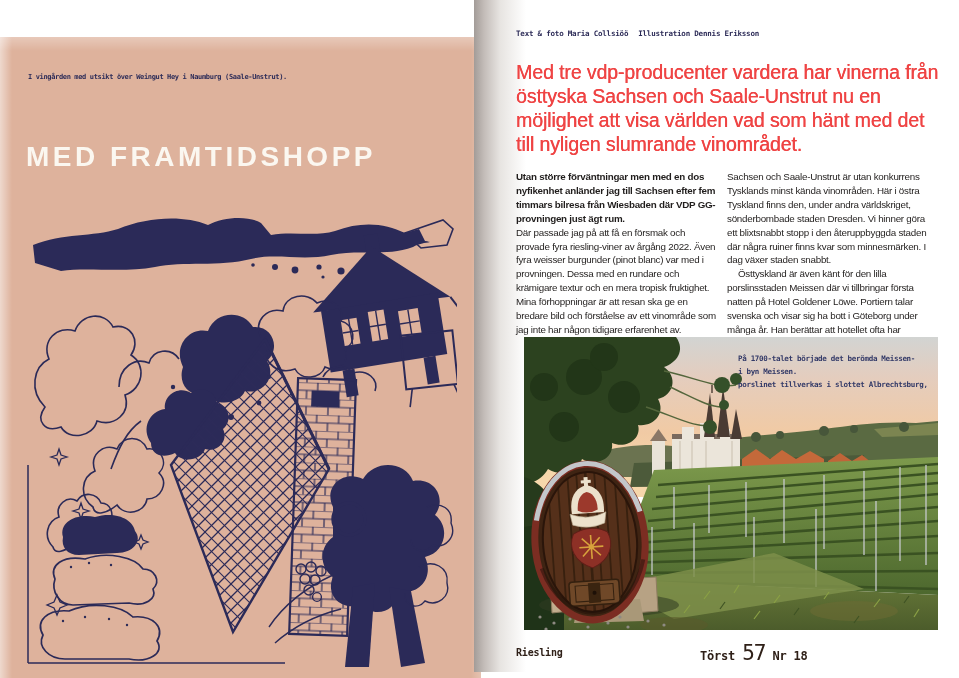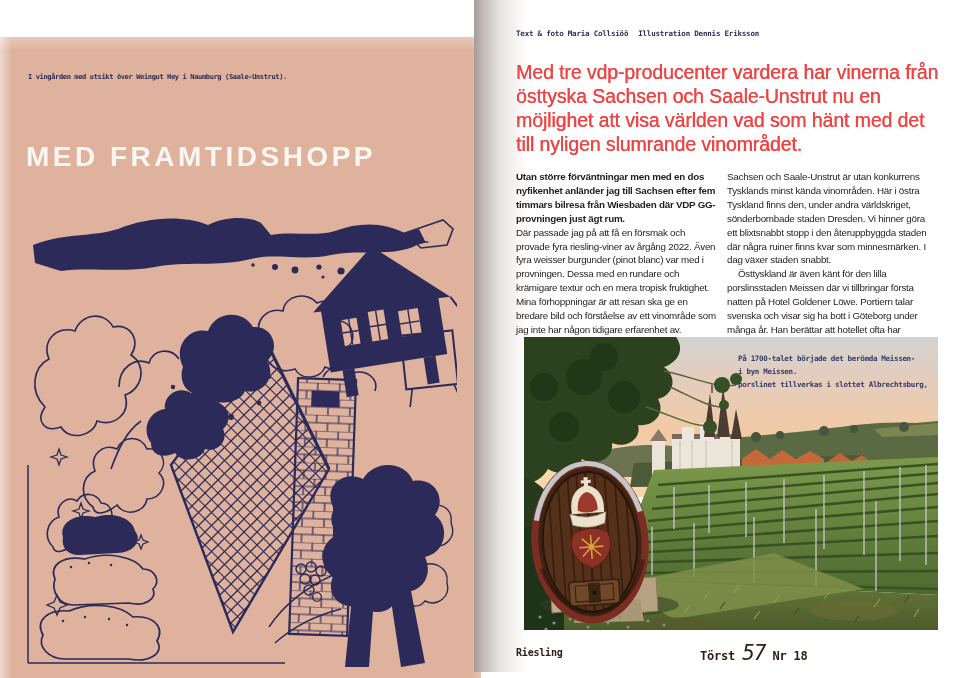--- a/index.html
+++ b/index.html
@@ -39,21 +39,21 @@
     font-size:7.5px;line-height:13.2px;letter-spacing:-0.3px;font-weight:bold;color:#333a68;}
   #photo-caption span{display:block;white-space:nowrap;}
   
   #footer-left{position:absolute;left:42px;top:647px;font-size:10px;font-weight:bold;
     color:#2f2018;letter-spacing:-0.2px;}
   #footer-right{position:absolute;left:226px;top:641px;color:#2f2018;display:flex;
     align-items:baseline;}
   #footer-right .small{font-size:12px;font-weight:bold;letter-spacing:-0.2px;
     font-family:"DejaVu Sans Mono",monospace;}
   #footer-right .pagenum{font-size:21px;font-weight:normal;margin:0 7px 0 7px;
-    font-family:"DejaVu Sans Mono",monospace;letter-spacing:-1px;font-style:italic;}
+    font-family:"DejaVu Sans Mono",monospace;letter-spacing:-1px;}
 </style>
 </head>
 <body>
 
 <div id="stage">
 
   <div id="left-page">
     <div id="left-caption" class="mono">I vingården med utsikt över Weingut Hey i Naumburg (Saale-Unstrut).</div>
     <div id="headline">
       <br>

